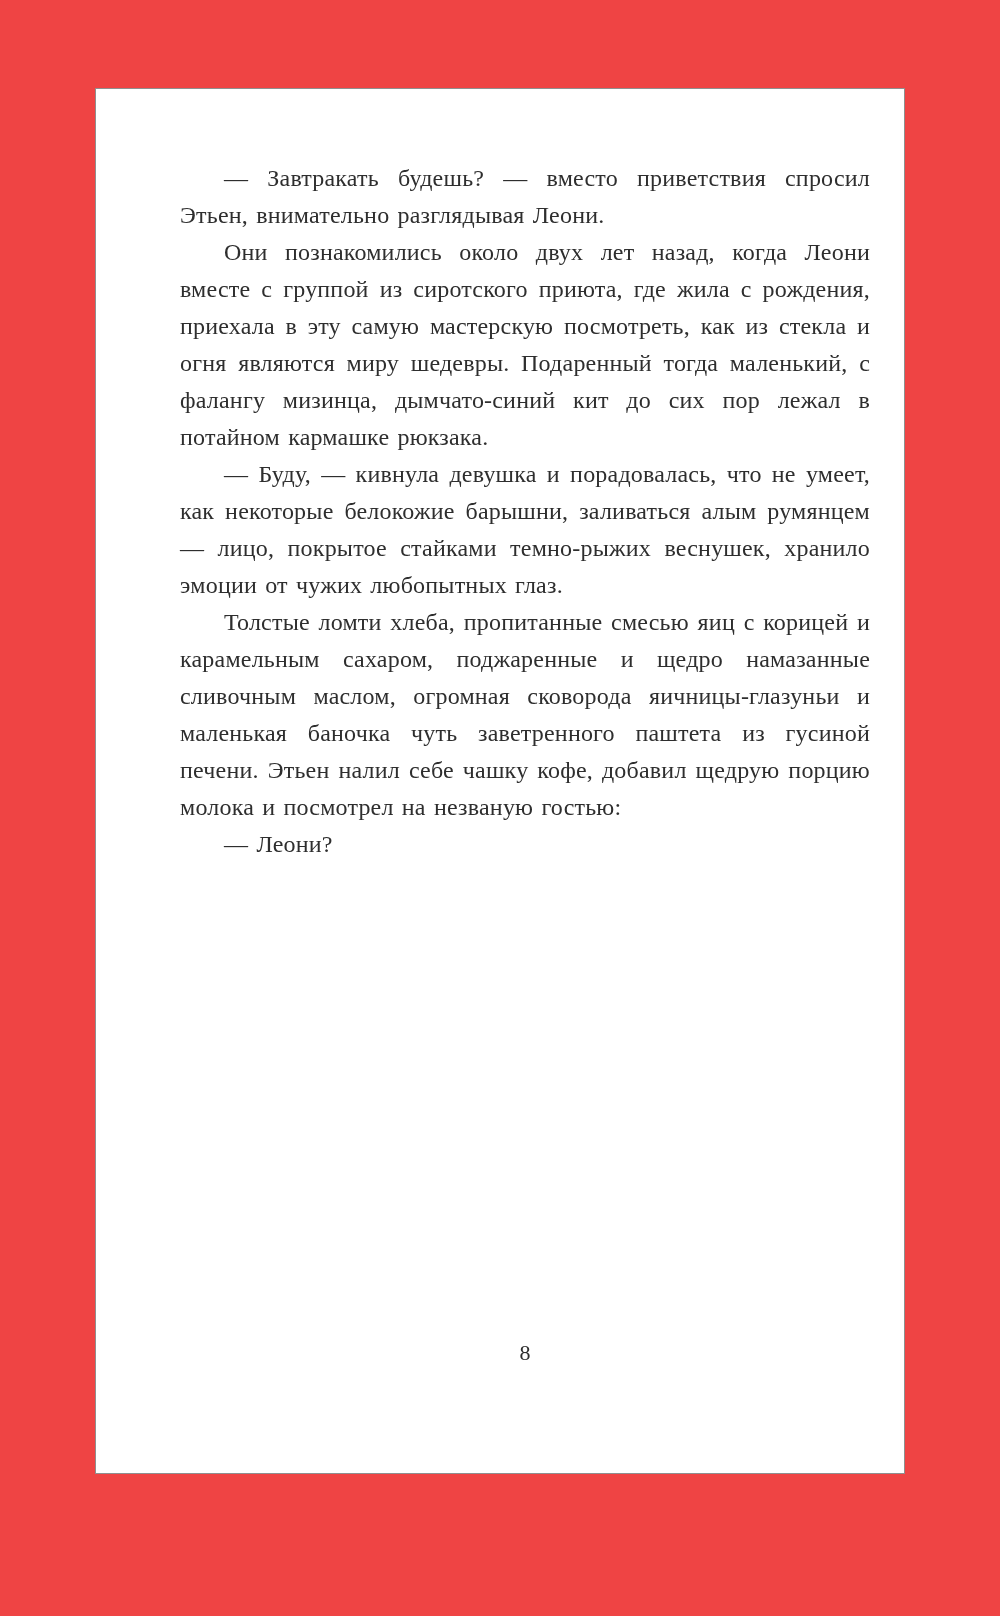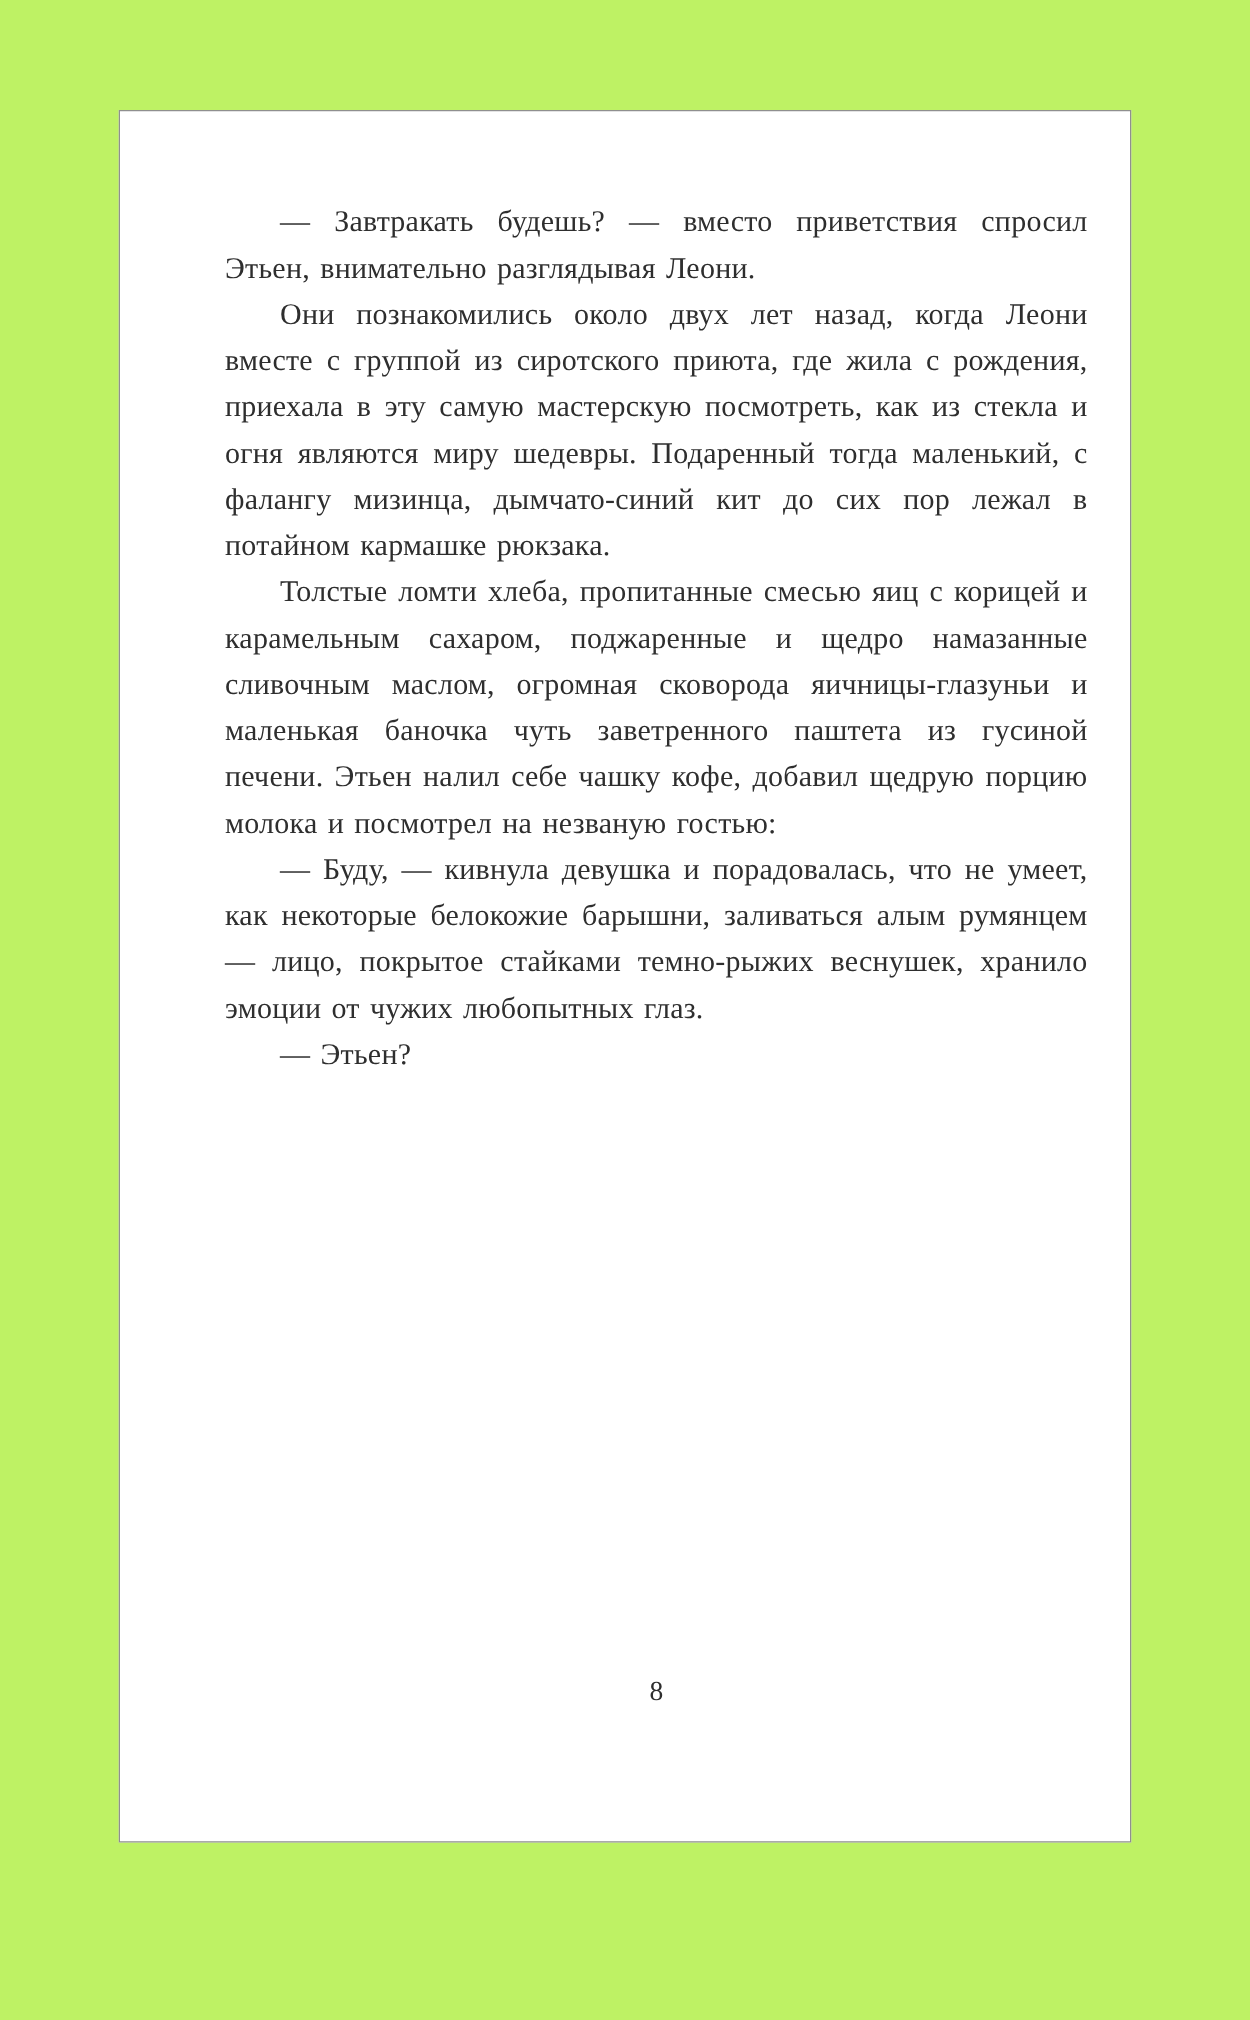--- a/index.html
+++ b/index.html
@@ -5,21 +5,21 @@
   html, body {
     margin: 0;
     padding: 0;
     background: #ffffff;
     font-family: "Liberation Serif", "DejaVu Serif", serif;
   }
   .canvas {
     position: relative;
     width: 1000px;
     height: 1616px;
-    background: #bef264;
+    background: #ef4444;
     overflow: hidden;
   }
   .page-frame {
     position: absolute;
     left: 95px;
     top: 88px;
     width: 810px;
     height: 1386px;
     border: 1px solid #8f8f8f;
     box-sizing: border-box;
@@ -56,19 +56,19 @@
 </style>
 </head>
 <body>
 
 <div class="canvas">
   <div class="page-frame"></div>
 
   <div class="text-block">
     <p>— Завтракать будешь? — вместо приветствия спросил Этьен, внимательно разглядывая Леони.</p>
     <p>Они познакомились около двух лет назад, когда Леони вместе с группой из сиротского приюта, где жила с рождения, приехала в эту самую мастерскую посмотреть, как из стекла и огня являются миру шедевры. Подаренный тогда маленький, с фалангу мизинца, дымчато-синий кит до сих пор лежал в потайном кармашке рюкзака.</p>
+    <p>— Буду, — кивнула девушка и порадовалась, что не умеет, как некоторые белокожие барышни, заливаться алым румянцем — лицо, покрытое стайками темно-рыжих веснушек, хранило эмоции от чужих любопытных глаз.</p>
     <p>Толстые ломти хлеба, пропитанные смесью яиц с корицей и карамельным сахаром, поджаренные и щедро намазанные сливочным маслом, огромная сковорода яичницы-глазуньи и маленькая баночка чуть заветренного паштета из гусиной печени. Этьен налил себе чашку кофе, добавил щедрую порцию молока и посмотрел на незваную гостью:</p>
-    <p>— Буду, — кивнула девушка и порадовалась, что не умеет, как некоторые белокожие барышни, заливаться алым румянцем — лицо, покрытое стайками темно-рыжих веснушек, хранило эмоции от чужих любопытных глаз.</p>
-    <p>— Этьен?</p>
+    <p>— Леони?</p>
   </div>
 
   <div class="page-number">8</div>
 </div>
 
 </body></html>

